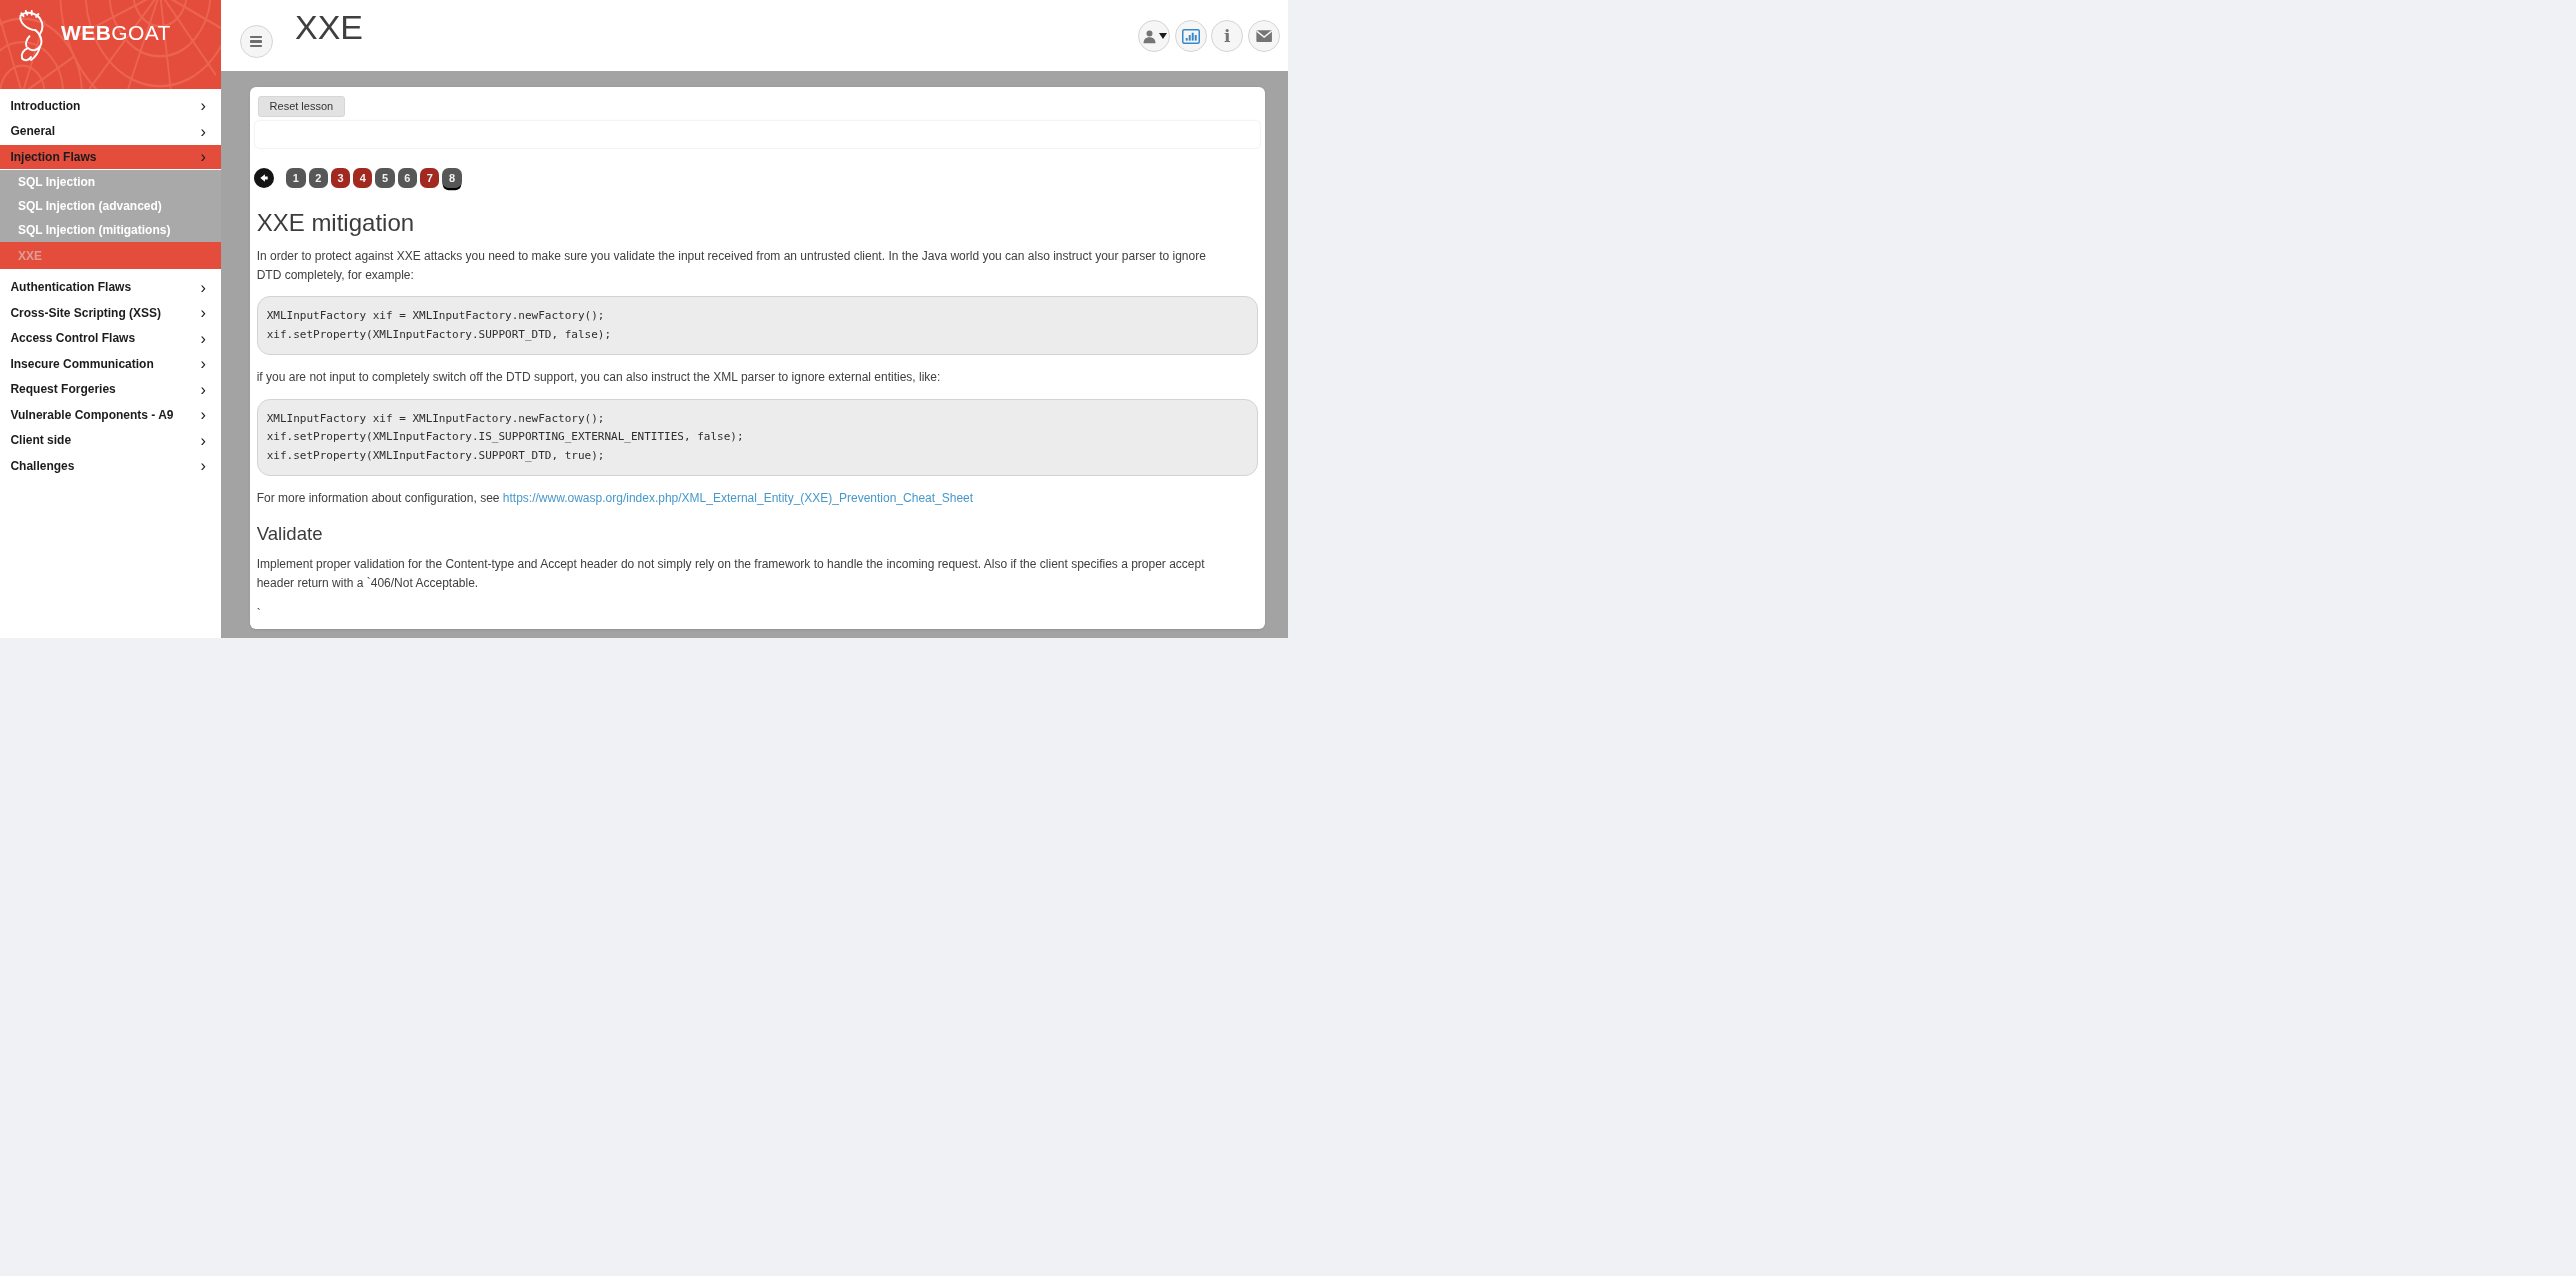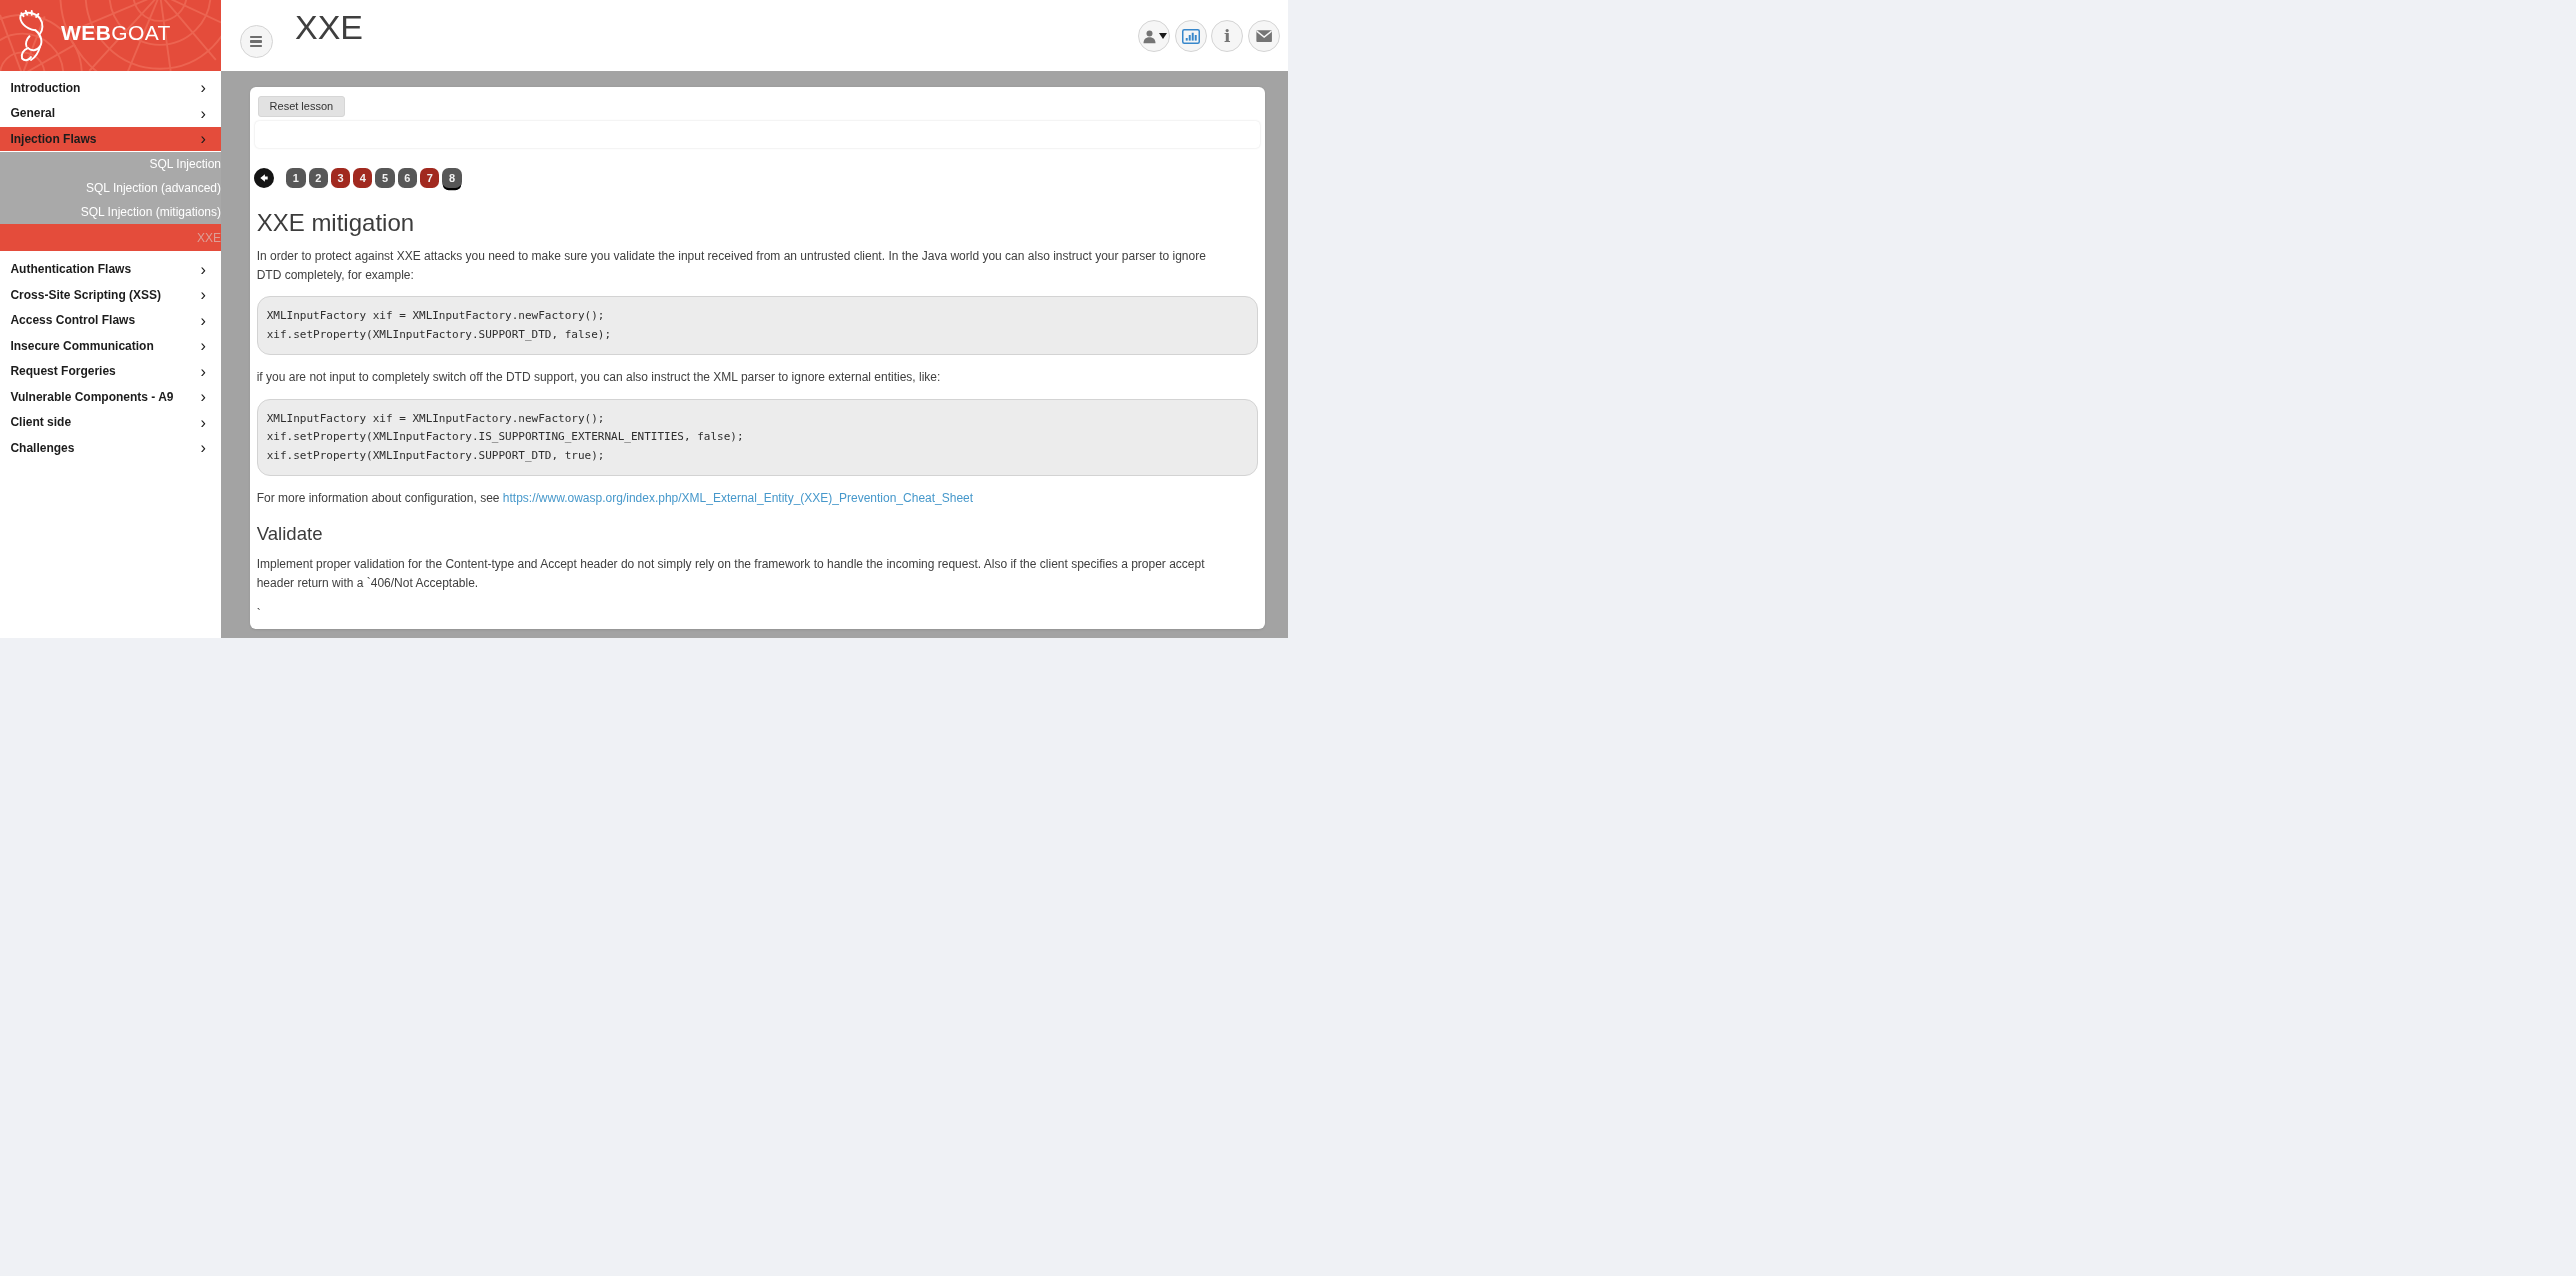--- a/index.html
+++ b/index.html
@@ -2,34 +2,34 @@
 <html style="font-size:12px"><head>
 <meta charset="utf-8">
 <title>XXE</title>
 <style>
   * { margin:0; padding:0; box-sizing:border-box; }
   html,body { width:1288px; height:638px; overflow:hidden; }
   body { font-family:"Liberation Sans", sans-serif; background:#eff1f5; position:relative; }
 
   
   .sidebar { position:absolute; left:0; top:0; width:221px; height:638px; background:#fff; z-index:3; }
-  .brand { height:71px; background:#e44c3b; position:relative; overflow:hidden; }
+  .brand { height:89px; background:#e44c3b; position:relative; overflow:hidden; }
   .web-pattern { position:absolute; left:0; top:0; width:100%; height:100%; }
   .goat-logo { position:absolute; left:10.4px; top:8.2px; }
   .brand-text { position:absolute; left:61px; top:21px; font-size:21px; color:#fff; letter-spacing:0.4px; }
   .brand-web { font-weight:bold; }
   .brand-goat { font-weight:normal; }
 
   .nav { padding-top:4.5px; }
   .nav-cat { height:24px; margin-bottom:1.5px; display:flex; align-items:center; justify-content:space-between;
              padding:0 15px 0 10.4px; font-weight:bold; font-size:12px; color:#1c1c1c; cursor:pointer; background:#fff; }
   .nav-cat .chev { font-size:16.3px; font-weight:normal; color:#1c1c1c; line-height:15px; }
   .nav-cat.active { background:#e44c3b; }
   .nav-sub { height:24px; display:flex; align-items:center; padding-left:18px; background:#a9a9a9;
-             color:#fff; font-weight:normal; font-size:12px; cursor:pointer;justify-content:flex-end; }
+             color:#fff; font-weight:bold; font-size:12px; cursor:pointer; }
   .nav-sub.active { background:#e44c3b; color:#dd9e96; height:27px; }
   .after-group { margin-top:6px; }
 
   
   .topbar { position:absolute; left:221px; right:0; top:0; height:71px; background:#fff; z-index:2; }
   .hamburger { position:absolute; left:18.6px; top:25px; width:33px; height:33px; border-radius:50%;
                background:#f5f5f5; border:1.5px solid #d4d4d4; display:flex; flex-direction:column;
                justify-content:center; align-items:center; gap:2.2px; cursor:pointer; }
   .hamburger .bar { width:12.6px; height:2.2px; background:#6e6e6e; border-radius:0.7px; }
   .page-title { position:absolute; left:74px; top:8.2px; font-size:34px; font-weight:normal; color:#3f3f3f; }

